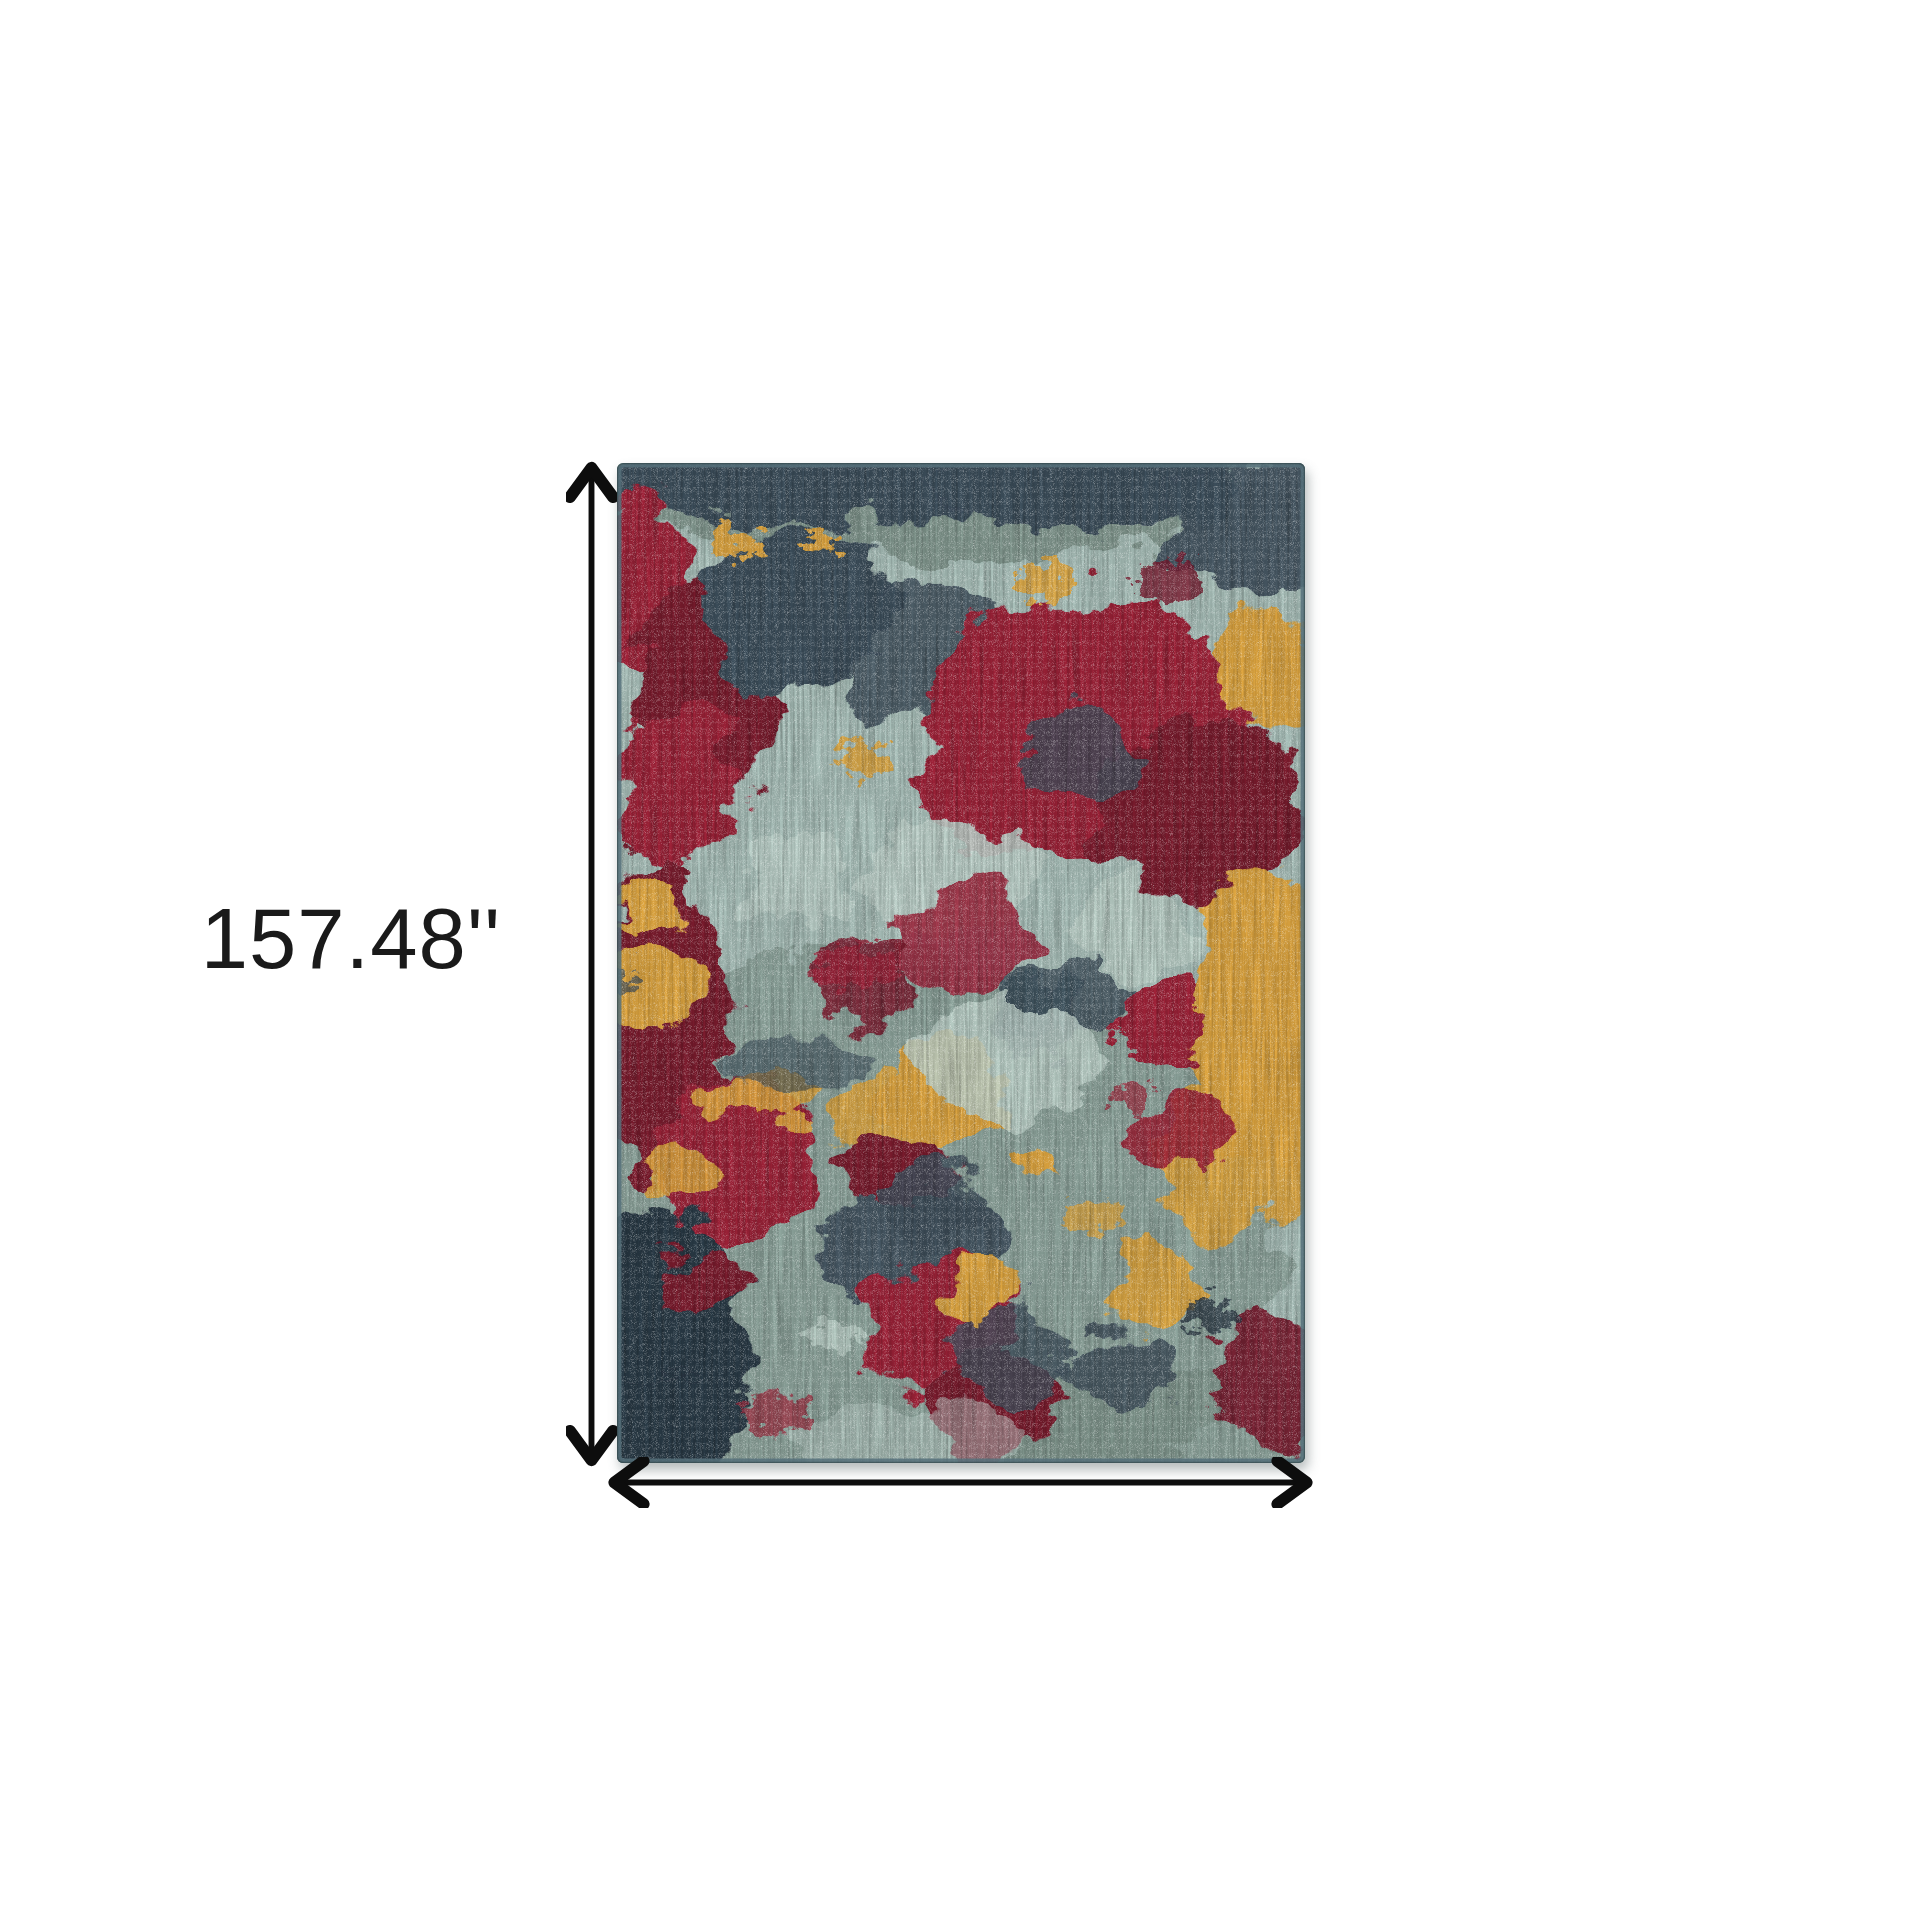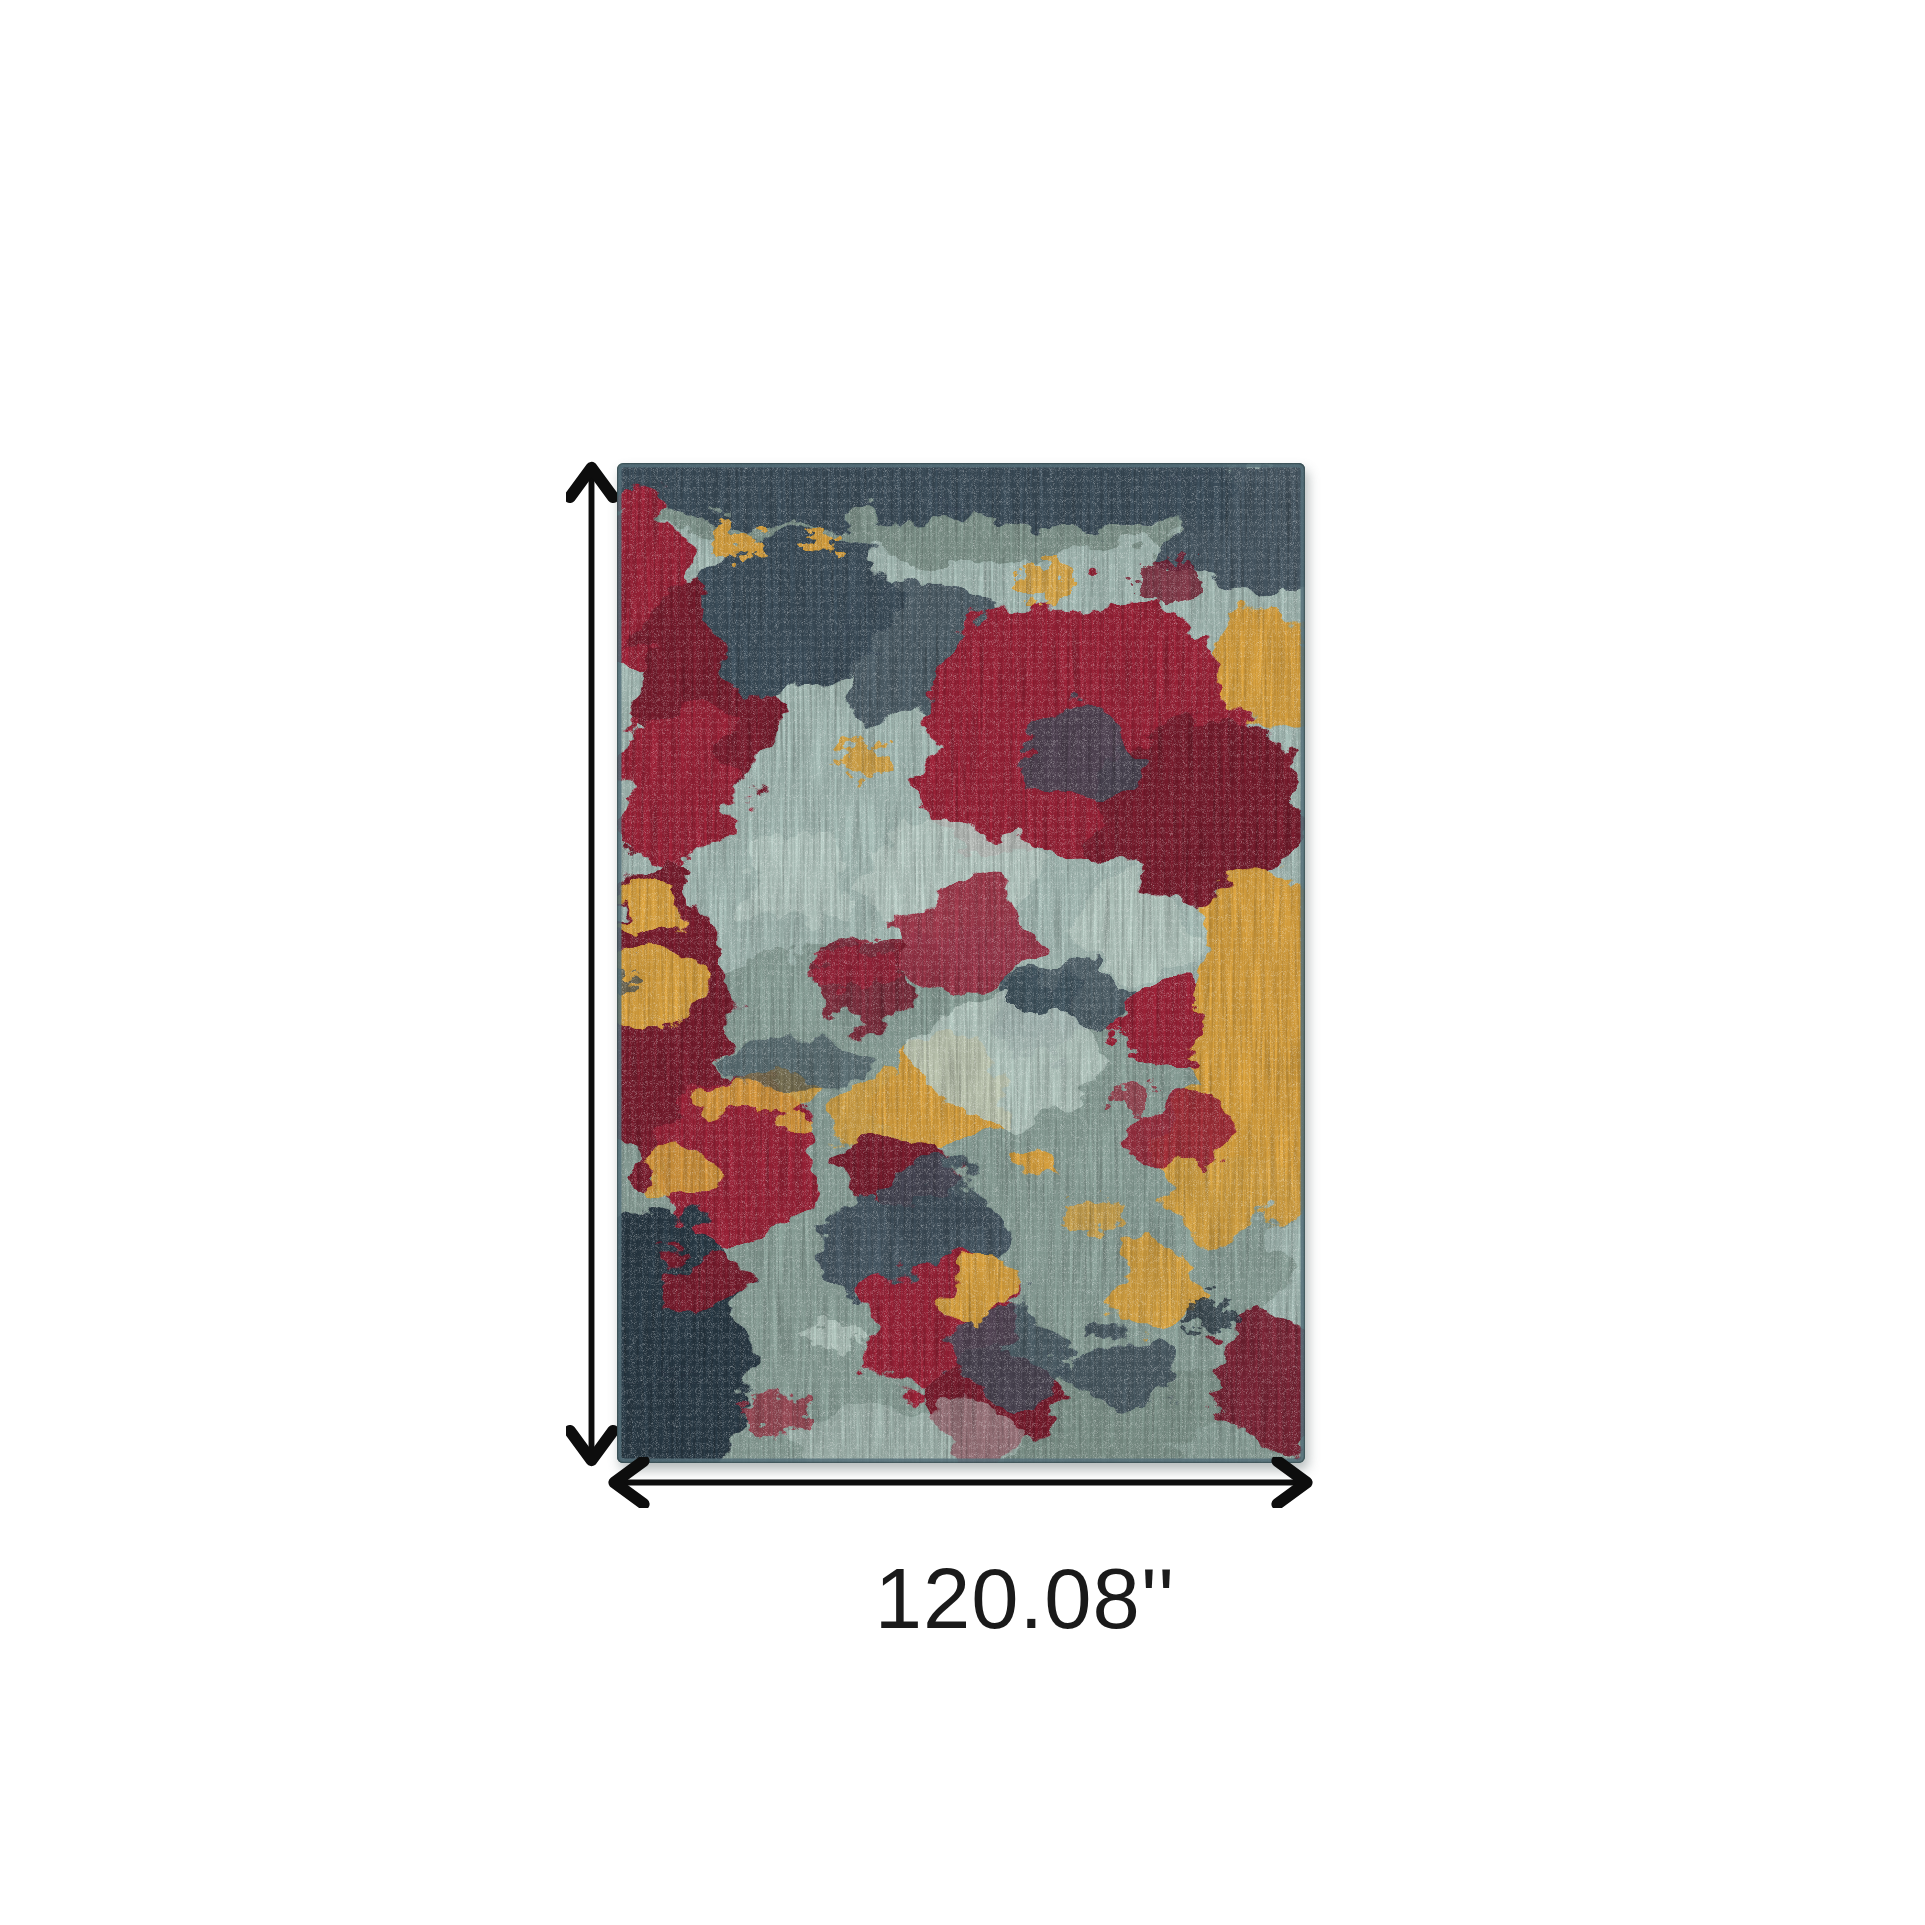--- a/index.html
+++ b/index.html
@@ -166,17 +166,17 @@
     <polyline class="head" points="4,42 26,12 48,42"></polyline>
     <polyline class="head" points="4,994 26,1024 48,994"></polyline>
   </svg>
 
   <svg class="dim-arrow" style="left:599px;top:1457px;" width="723" height="51" viewBox="0 0 730 52">
     <line class="shaft" x1="16" y1="26" x2="714" y2="26"></line>
     <polyline class="head" points="42,4 12,26 42,48"></polyline>
     <polyline class="head" points="688,4 718,26 688,48"></polyline>
   </svg>
 
+  <div class="dim-label label-height">157.48''</div>
 
-  <div class="dim-label label-width">120.08''</div>
 
 </div>
 
 
 </body></html>

